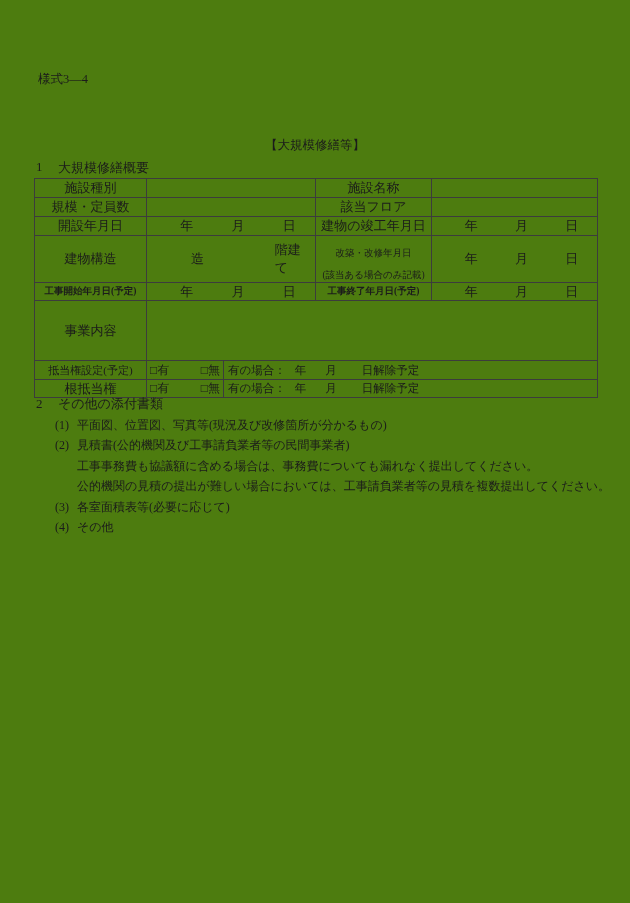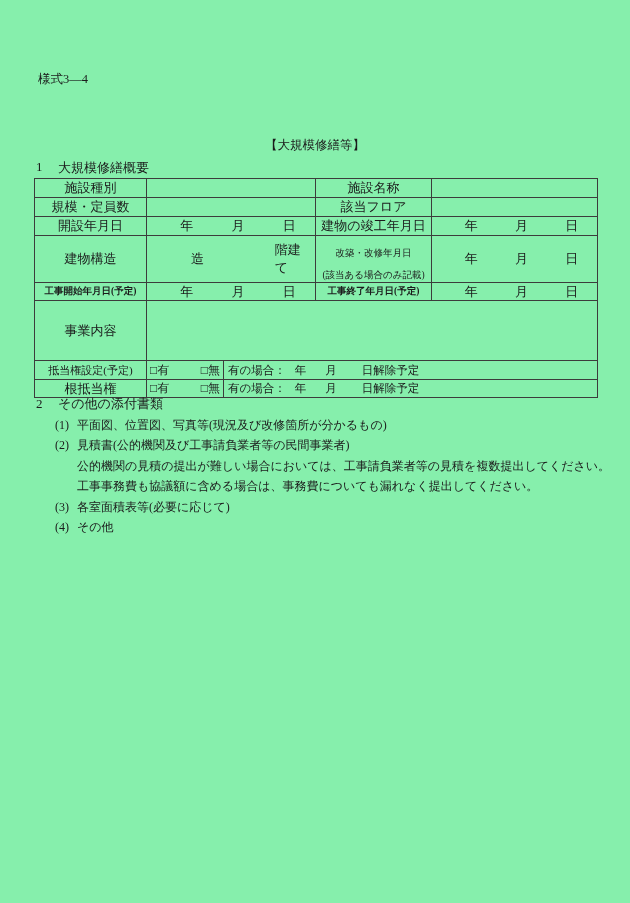--- a/index.html
+++ b/index.html
@@ -1,19 +1,19 @@
 <!DOCTYPE html>
 <html><head>
 <meta charset="utf-8">
 <style>
   html,body{margin:0;padding:0;background:#e8e8e8;}
   .page{
     position:relative;
     width:630px;height:903px;
-    background:#86efac;
+    background:#4d7c0f;
     font-family:"Liberation Serif","DejaVu Serif",serif;
     color:#1b1b1b;
     overflow:hidden;
   }
   .form-number{position:absolute;left:38px;top:71px;font-size:12.5px;}
   .doc-title{position:absolute;left:0;right:0;top:114px;text-align:center;font-size:12.5px;}
   .doc-subtitle{position:absolute;left:0;right:0;top:137px;text-align:center;font-size:12.5px;}
   .sec-heading{position:absolute;display:flex;font-size:13px;}
   .sec1-heading{left:36px;top:159px;}
   .sec-heading .num{width:22px;flex:0 0 22px;}
@@ -157,24 +157,24 @@
     </div>
     <div class="line item">
       <span class="num">(1)</span>
       <span>平面図、位置図、写真等(現況及び改修箇所が分かるもの)</span>
     </div>
     <div class="line item">
       <span class="num">(2)</span>
       <span>見積書(公的機関及び工事請負業者等の民間事業者)</span>
     </div>
     <div class="line cont">
-      <span>公的機関の見積の提出が難しい場合においては、工事請負業者等の見積を複数提出してください。</span>
+      <span>工事事務費も協議額に含める場合は、事務費についても漏れなく提出してください。</span>
     </div>
     <div class="line cont">
-      <span>工事事務費も協議額に含める場合は、事務費についても漏れなく提出してください。</span>
+      <span>公的機関の見積の提出が難しい場合においては、工事請負業者等の見積を複数提出してください。</span>
     </div>
     <div class="line item">
       <span class="num">(3)</span>
       <span>各室面積表等(必要に応じて)</span>
     </div>
     <div class="line item">
       <span class="num">(4)</span>
       <span>その他</span>
     </div>
   </div>

